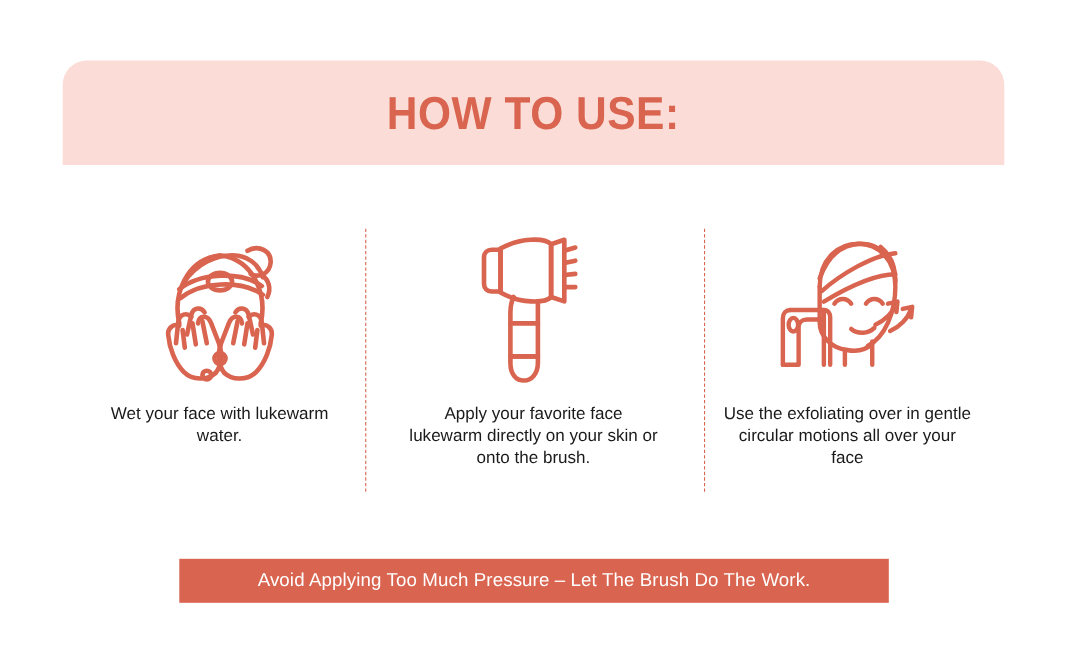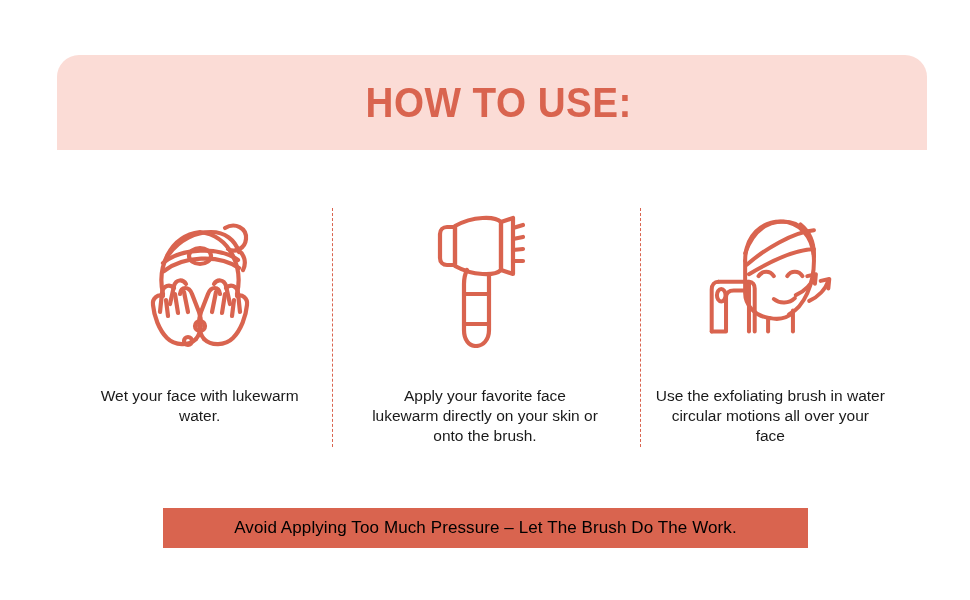--- a/index.html
+++ b/index.html
@@ -21,21 +21,20 @@
     left: 57px;
     top: 55px;
     width: 856px;
     height: 95px;
     background: #FBDCD6;
     border-top-left-radius: 22px;
     border-top-right-radius: 22px;
     display: flex;
     align-items: center;
     justify-content: center;
-    padding-left: 14px;
   }
   .header-title {
     color: #D9644F;
     font-family: "Liberation Sans Narrow", "Liberation Sans", sans-serif;
     font-weight: bold;
     font-size: 42px;
     letter-spacing: 0.5px;
     transform: scaleX(0.92);
     transform-origin: center;
     white-space: nowrap;
@@ -66,21 +65,21 @@
     height: 140px;
     display: flex;
     align-items: center;
     justify-content: center;
     margin-top: 8px;
   }
   .step-icon svg {
     display: block;
   }
   .step-caption {
-    margin-top: 38px;
+    margin-top: 19px;
     text-align: center;
     color: #1A1A1A;
     font-size: 15.5px;
     line-height: 20px;
     max-width: 230px;
   }
 
   
   .divider {
     position: absolute;
@@ -98,21 +97,21 @@
     left: 163px;
     top: 508px;
     width: 645px;
     height: 40px;
     background: #D9644F;
     display: flex;
     align-items: center;
     justify-content: center;
   }
   .footer-text {
-    color: #000000;
+    color: #ffffff;
     font-size: 17px;
     font-weight: normal;
     letter-spacing: 0.1px;
     white-space: nowrap;
   }
 </style>
 </head>
 <body>
 
 <div class="header-bar">
@@ -219,20 +218,20 @@
         <path d="M46 74 L46 126"></path>
 
         <ellipse cx="17" cy="88" rx="4.5" ry="6.5"></ellipse>
 
         <path d="M95 88 C104 84 112 76 115 68"></path>
         <path d="M107 68 L116 66 L115 76"></path>
         <path d="M109 94 C118 90 126 82 129 73"></path>
         <path d="M121 73 L130 71 L129 81"></path>
       </svg>
     </div>
-    <div class="step-caption">Use the exfoliating brush in water circular motions all over your face</div>
+    <div class="step-caption">Use the exfoliating over in gentle circular motions all over your face</div>
   </div>
 
 </div>
 
 <div class="footer-bar">
   <div class="footer-text">Avoid Applying Too Much Pressure – Let The Brush Do The Work.</div>
 </div>
 
 </body></html>

